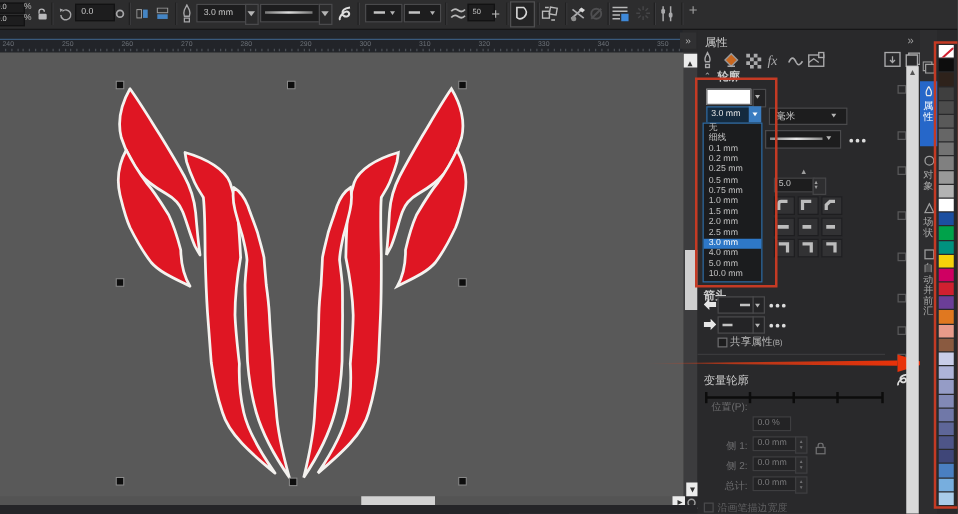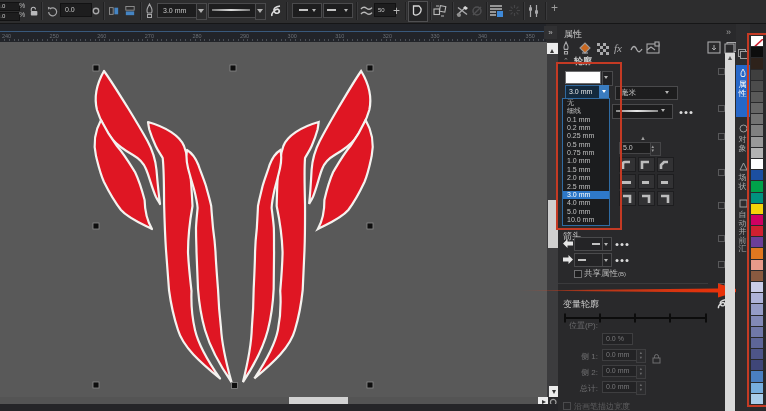--- a/index.html
+++ b/index.html
@@ -406,21 +406,21 @@
       <div class="abs" style="left:160px;top:44px;width:5px;height:5px;border:1px solid #58585a;"></div>
       <div class="abs" style="left:160px;top:81px;width:5px;height:5px;border:1px solid #58585a;"></div>
       <div class="abs" style="left:160px;top:109px;width:5px;height:5px;border:1px solid #58585a;"></div>
       <div class="abs" style="left:160px;top:145px;width:5px;height:5px;border:1px solid #58585a;"></div>
       <div class="abs" style="left:160px;top:178px;width:5px;height:5px;border:1px solid #58585a;"></div>
       <div class="abs" style="left:160px;top:211px;width:5px;height:5px;border:1px solid #58585a;"></div>
       <div class="abs" style="left:160px;top:237px;width:5px;height:5px;border:1px solid #58585a;"></div>
       <div class="abs" style="left:160px;top:259px;width:5px;height:5px;border:1px solid #58585a;"></div>
     </div>
 
-  <div class="abs" style="left:5px;top:206px;color:#c9c9c9;font-size:9px;font-weight:normal;">箭头</div>
+  <div class="abs" style="left:5px;top:206px;color:#c9c9c9;font-size:9px;font-weight:bold;">箭头</div>
   <svg class="abs" style="left:5px;top:215px;" width="10" height="9" viewBox="0 0 10 9">
       <path d="M0 4.5 L4.5 0 V2.5 H10 V6.5 H4.5 V9 Z" fill="#e6e6e6"></path>
     </svg>
   <div class="abs" style="left:16px;top:213px;width:36px;height:12px;background:#242426;border:1px solid #4a4a4c;"></div>
   <div class="abs" style="left:34px;top:219px;width:8px;height:1.6px;background:#c2c2c2;"></div>
   <div class="abs" style="left:44px;top:213px;width:9px;height:14px;border-left:1px solid #4a4a4c;"></div>
   <div class="abs" style="left:45.5px;top:218.5px;width:0;height:0;border-left:2.8px solid transparent;border-right:2.8px solid transparent;border-top:3.8px solid #b5b5b5;"></div>
   <svg class="abs" style="left:57px;top:218px;" width="14" height="5" viewBox="0 0 14 5">
       <circle cx="2" cy="2.5" r="1.5" fill="#dcdcdc"></circle>
       <circle cx="7" cy="2.5" r="1.5" fill="#dcdcdc"></circle>

